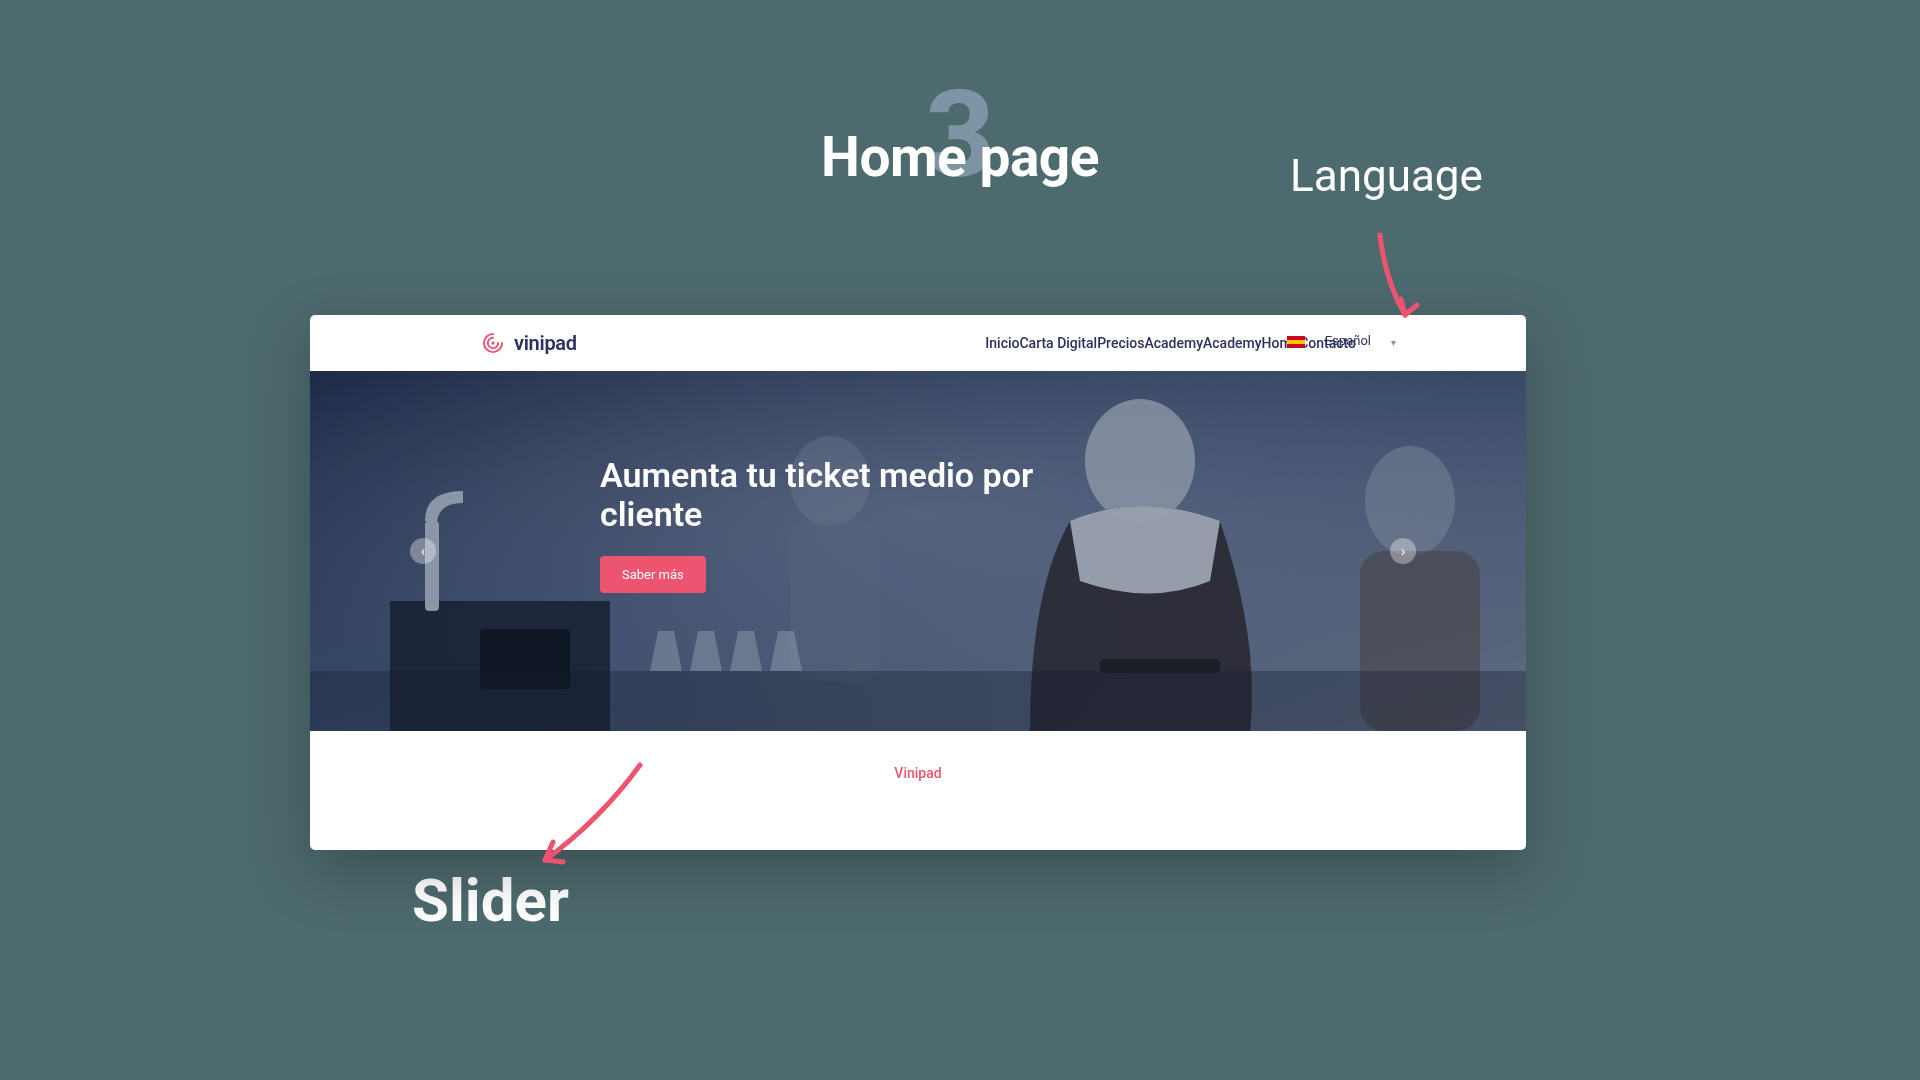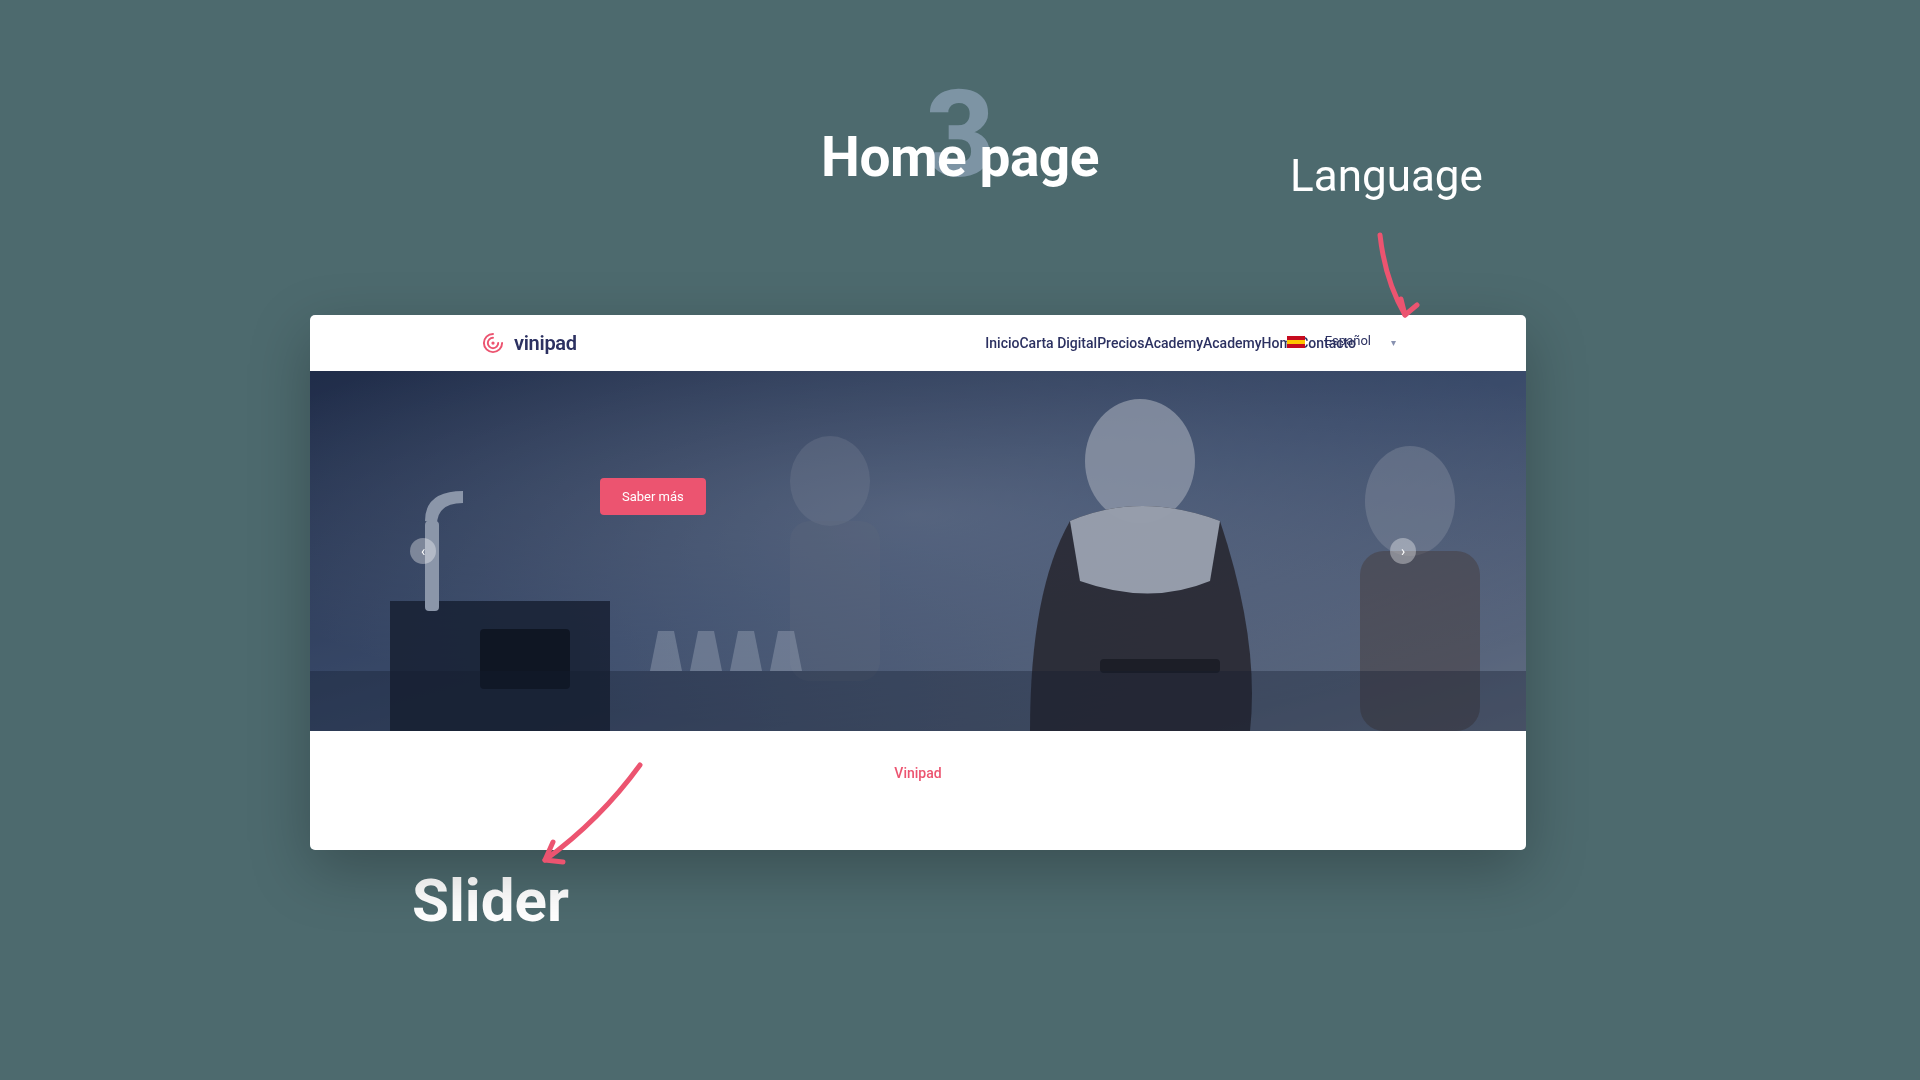--- a/index.html
+++ b/index.html
@@ -299,20 +299,21 @@
     </svg>
 
     <div class="slider-arrow left">
       <span>‹</span>
     </div>
     <div class="slider-arrow right">
       <span>›</span>
     </div>
 
     <div class="hero-content">
+      <div class="hero-h1">Aumenta tu ticket medio por cliente</div>
       <div class="hero-btn">Saber más</div>
     </div>
   </div>
 
   <div class="subhead">
     <div class="subhead-kicker">Vinipad</div>
   </div>
 
 </div>
 

